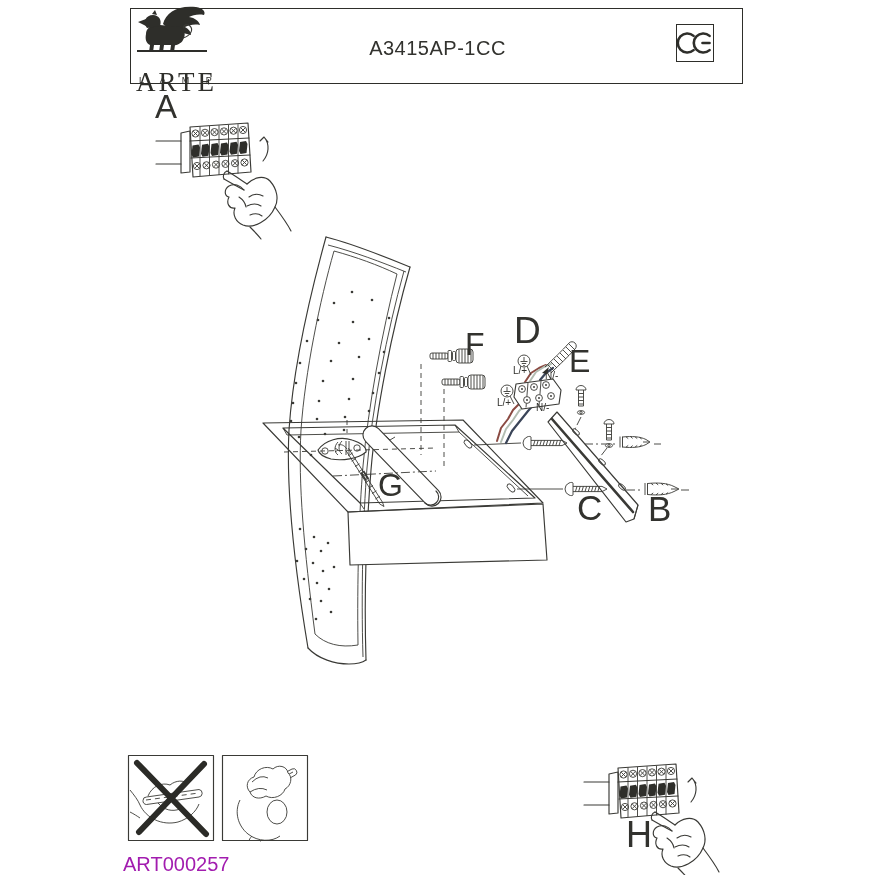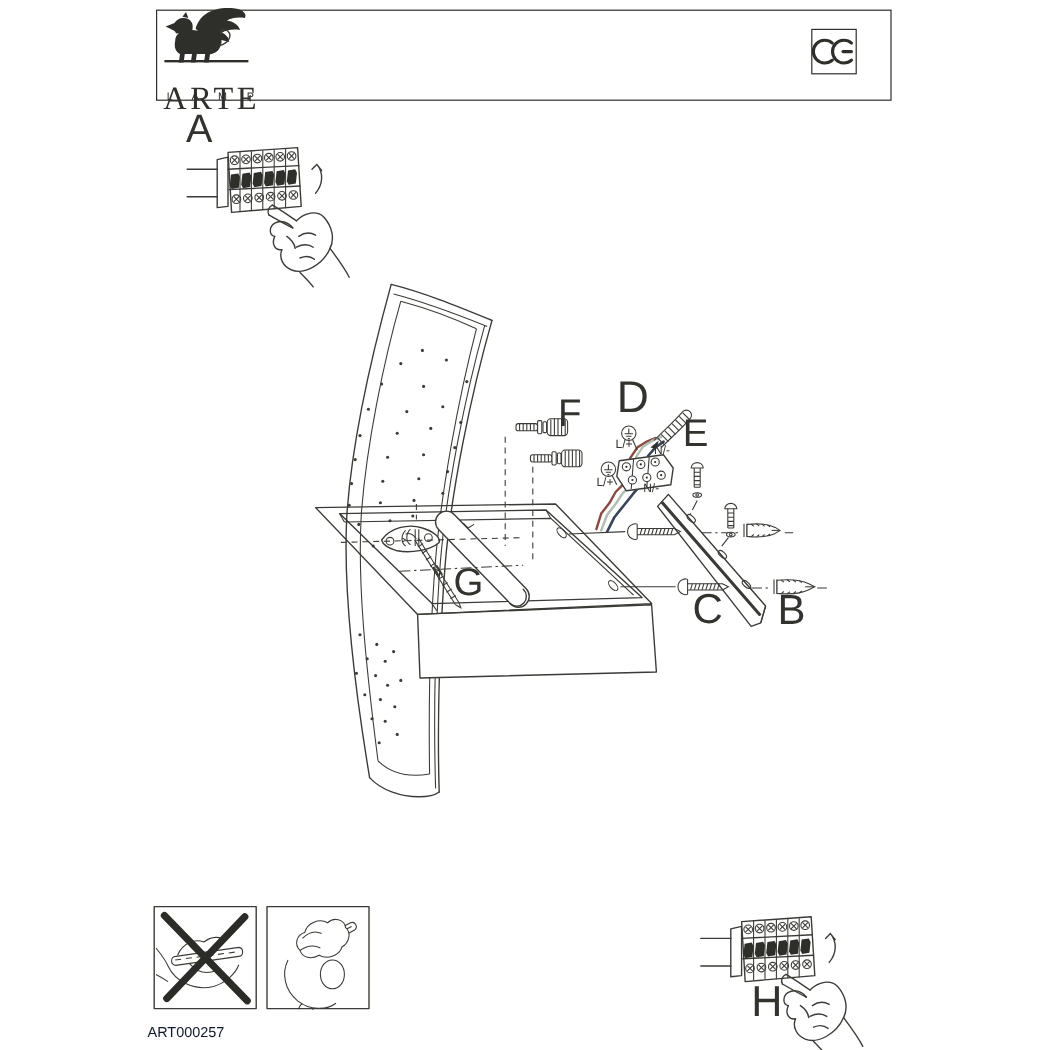--- a/index.html
+++ b/index.html
@@ -20,32 +20,33 @@
   .lbl{position:absolute;color:#32322e;font-family:"Liberation Sans",sans-serif;line-height:1;}
   .hdr-box{position:absolute;left:130px;top:8px;width:611px;height:74px;border:1.8px solid #2e2e2a;}
   .ce-box{position:absolute;left:676px;top:24px;width:36px;height:36px;border:1.7px solid #2e2e2a;}
   .brand{position:absolute;left:136px;top:67px;font-family:"Liberation Serif",serif;
          font-size:27px;letter-spacing:3px;color:#2e2e2a;}
   .brand-rule{position:absolute;left:137px;top:50px;width:70px;height:2px;background:#2e2e2a;}
   .brand-sub{position:absolute;left:139px;top:75px;font-family:Liberation Sans, sans-serif;
              font-size:9px;letter-spacing:7px;color:#2e2e2a;}
   .model{position:absolute;left:290px;top:37px;width:295px;text-align:center;
          font-size:20px;letter-spacing:0.5px;color:#32322e;}
-  .article{position:absolute;left:123px;top:853px;font-size:12px;color:#0f172a;}
+  .article{position:absolute;left:123px;top:853px;font-size:20px;color:#a21caf;}
   .wirelbl{font-size:10px;}
 </style>
 </head>
 <body>
 
 <div class="page">
 
   <div class="hdr-box"></div>
   <div class="brand-rule"></div>
   <div class="brand">ARTE</div>
   <div class="brand-sub">L A M P</div>
+  <div class="model">A3415AP-1CC</div>
   <div class="ce-box"></div>
 
   <svg width="875" height="875" viewBox="0 0 875 875">
     <defs>
       <g id="termhand">
 
         <path class="ln" d="M156,141 H181 M156,164 H181"></path>
         <path class="ln" d="M181,133 L190,131 L190,172 L181,173 Z"></path>
 
         <path class="ln wht" d="M190,127 L248,123 L251,172 L193,177 Z"></path>

